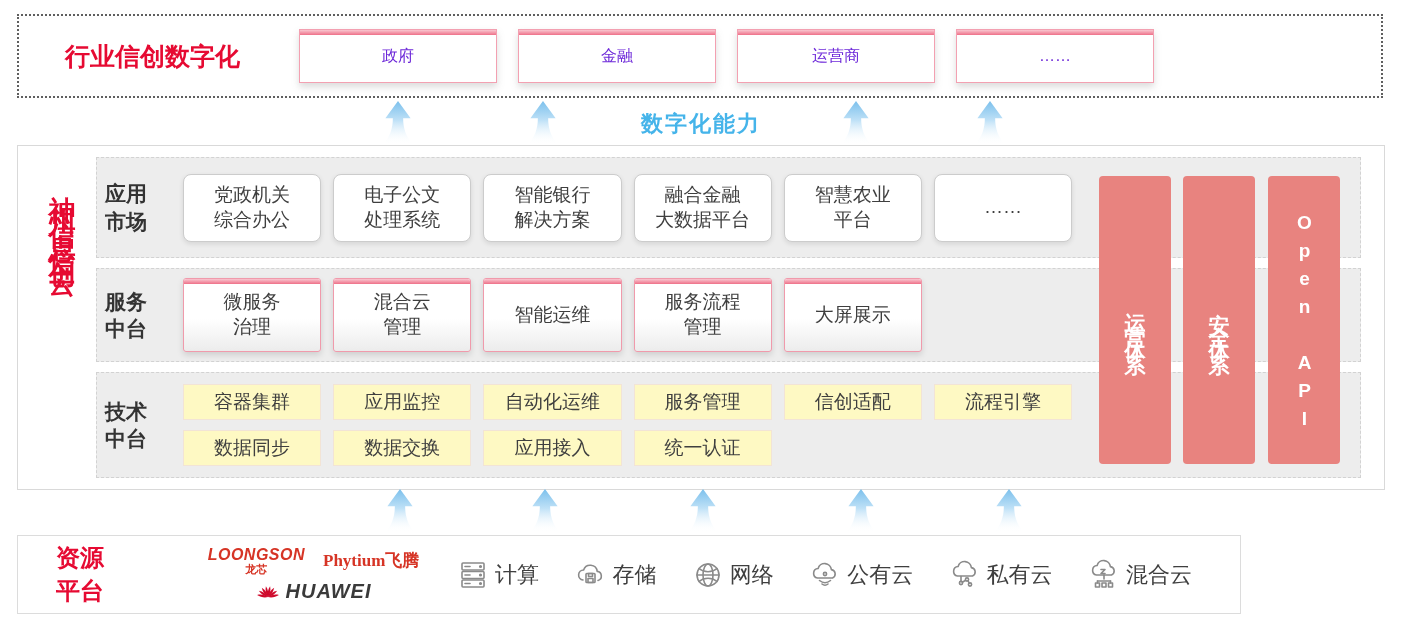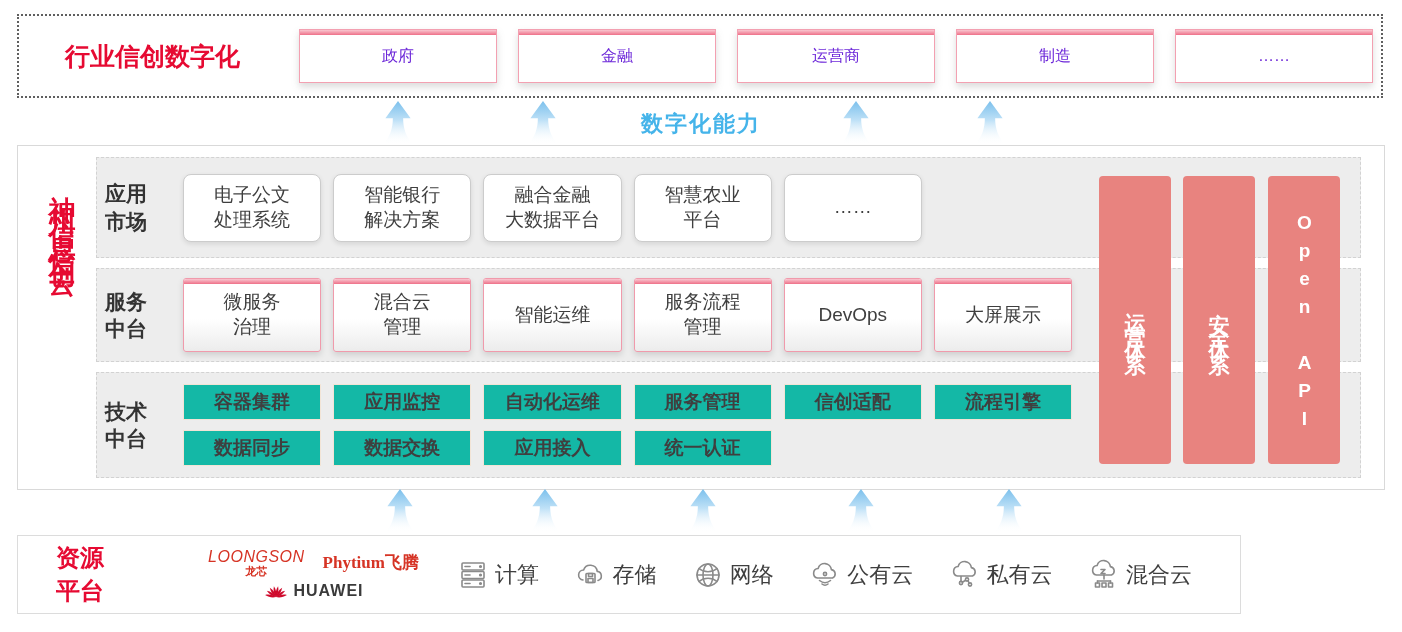--- a/index.html
+++ b/index.html
@@ -41,42 +41,42 @@
 
   .app-box { height:66px; background:#fff; border:1px solid #ccc; border-radius:8px;
     box-shadow:0 2px 5px rgba(0,0,0,.10); display:flex; align-items:center; justify-content:center;
     text-align:center; font-size:19px; color:#3f3f3f; line-height:1.3; white-space:pre-line; }
   .svc-box { height:72px; align-self:center; background:linear-gradient(#fff 55%,#ececec);
     border:1px solid #f09aab; border-radius:3px; position:relative;
     box-shadow:0 3px 6px rgba(0,0,0,.13); display:flex; align-items:center; justify-content:center;
     text-align:center; font-size:19px; color:#3f3f3f; line-height:1.3; white-space:pre-line; }
   .svc-box::before { content:""; position:absolute; top:0; left:0; right:0; height:5px;
     background:linear-gradient(#f9c6d0,#ee7088); border-radius:2px 2px 0 0; }
-  .tech-box { background:#14b8a6; border:1px solid #f2e4d6; display:flex; align-items:center;
-    justify-content:center; font-size:19px; color:#3f3f3f;font-weight:bold; }
+  .tech-box { background:#fef9c3; border:1px solid #f2e4d6; display:flex; align-items:center;
+    justify-content:center; font-size:19px; color:#3f3f3f; }
 
   .side-bar { position:absolute; top:30px; height:288px; width:72px; background:#e8837f;
     border-radius:4px; display:flex; align-items:center; justify-content:center;
     writing-mode:vertical-rl; text-orientation:upright; color:#fff; font-weight:bold;
     font-size:21px; letter-spacing:14px; box-sizing:border-box; padding-top:8px; }
   .bar-1 { left:1081px; } .bar-2 { left:1165px; } .bar-3 { left:1250px; font-size:19px; letter-spacing:7px; }
 
   
   .bottom-box { position:absolute; left:17px; top:535px; width:1224px; height:79px;
     border:1px solid #dcdcdc; box-sizing:border-box; display:flex; align-items:center; background:#fff; }
   .res-label { margin-left:38px; width:80px; font-size:24px; font-weight:bold; color:#e60a32;
     line-height:1.35; white-space:pre-line; }
   .vendors { margin-left:70px; width:215px; display:flex; flex-direction:column; align-items:center; gap:2px; }
   .vendor-row1 { display:flex; align-items:flex-start; gap:18px; }
   .loongson { display:flex; flex-direction:column; align-items:center; line-height:1; }
-  .loongson-main { font-style:italic; font-weight:normal; font-size:16px; color:#d63425; letter-spacing:.5px; }
+  .loongson-main { font-style:italic; font-weight:bold; font-size:16px; color:#d63425; letter-spacing:.5px; }
   .loongson-sub { font-size:11px; color:#d63425; font-weight:bold; margin-top:1px; }
   .phytium { font-weight:bold; font-size:17px; color:#d63425; margin-top:2px;font-family:Liberation Serif, serif; }
   .huawei-row { display:flex; align-items:center; gap:6px; margin-top:3px; }
-  .huawei-text { font-weight:bold; font-size:16px; color:#3a3a3a; letter-spacing:1px; }
+  .huawei-text { font-weight:bold; font-size:20px; color:#3a3a3a; letter-spacing:1px;font-style:italic; }
   .res-items { flex:1; display:flex; justify-content:space-between; align-items:flex-start; margin:0 48px 0 36px; }
   .res-item { display:flex; align-items:center; gap:6px; }
   .res-item svg { width:32px; height:32px; stroke:#8a8a8a; fill:none; stroke-width:1.6;
     stroke-linecap:round; stroke-linejoin:round; }
   .res-item-label { font-size:22px; color:#3f3f3f; }
   .defs-hidden { position:absolute; width:0; height:0; overflow:hidden; }
 </style>
 </head>
 <body>
 
@@ -90,21 +90,20 @@
     <path id="arrowPath" d="M16 0 L29.5 18.5 H21.5 C21.5 29 24.5 38.5 31.5 46 H0.5 C7.5 38.5 10.5 29 10.5 18.5 H2.5 Z"></path>
   </defs>
 </svg>
 
 <div class="top-box">
   <div class="top-title">行业信创数字化</div>
   <div class="industries">
     <div class="industry-box">政府</div>
     <div class="industry-box">金融</div>
     <div class="industry-box">运营商</div>
-    <div class="industry-box">制造</div>
     <div class="industry-box">……</div>
   </div>
 </div>
 
 <div class="arrow-band band1">
   <svg class="arrow" style="left:383px" viewBox="0 0 32 46">
       <use href="#arrowPath" fill="url(#arrowGrad)"></use>
     </svg>
   <svg class="arrow" style="left:528px" viewBox="0 0 32 46">
       <use href="#arrowPath" fill="url(#arrowGrad)"></use>
@@ -119,20 +118,22 @@
 </div>
 
 <div class="main-box">
   <div class="v-title">神州信息信创云</div>
 
   <div class="rows">
     <div class="row row1">
       <div class="row-label">应用
 市场</div>
       <div class="row-items">
+        <div class="app-box">党政机关
+综合办公</div>
         <div class="app-box">电子公文
 处理系统</div>
         <div class="app-box">智能银行
 解决方案</div>
         <div class="app-box">融合金融
 大数据平台</div>
         <div class="app-box">智慧农业
 平台</div>
         <div class="app-box">……</div>
       </div>
@@ -142,21 +143,20 @@
       <div class="row-label">服务
 中台</div>
       <div class="row-items">
         <div class="svc-box">微服务
 治理</div>
         <div class="svc-box">混合云
 管理</div>
         <div class="svc-box">智能运维</div>
         <div class="svc-box">服务流程
 管理</div>
-        <div class="svc-box">DevOps</div>
         <div class="svc-box">大屏展示</div>
       </div>
     </div>
 
     <div class="row row3">
       <div class="row-label">技术
 中台</div>
       <div class="row-items">
         <div class="tech-box">容器集群</div>
         <div class="tech-box">应用监控</div>

